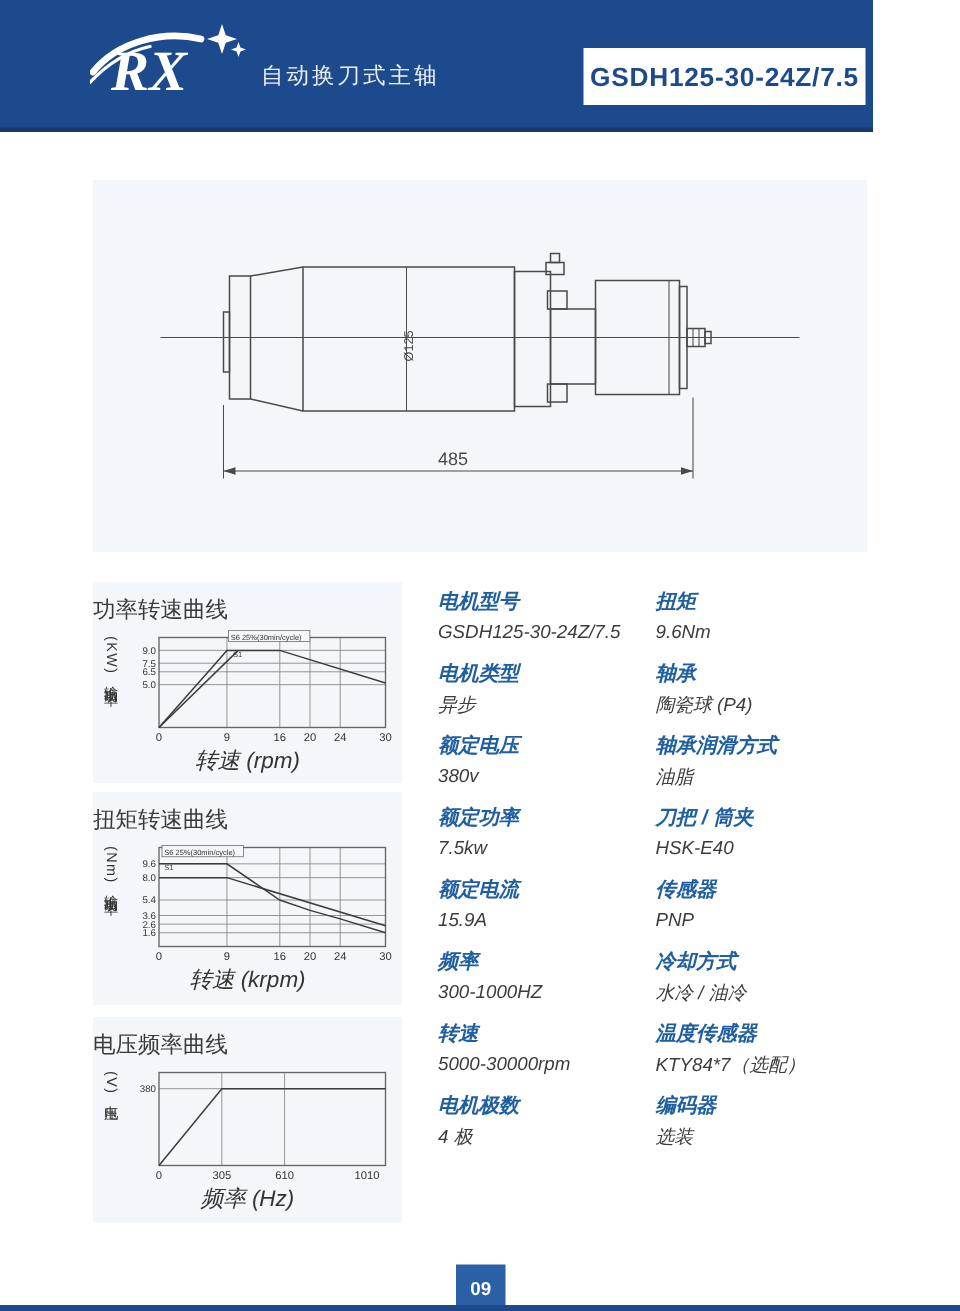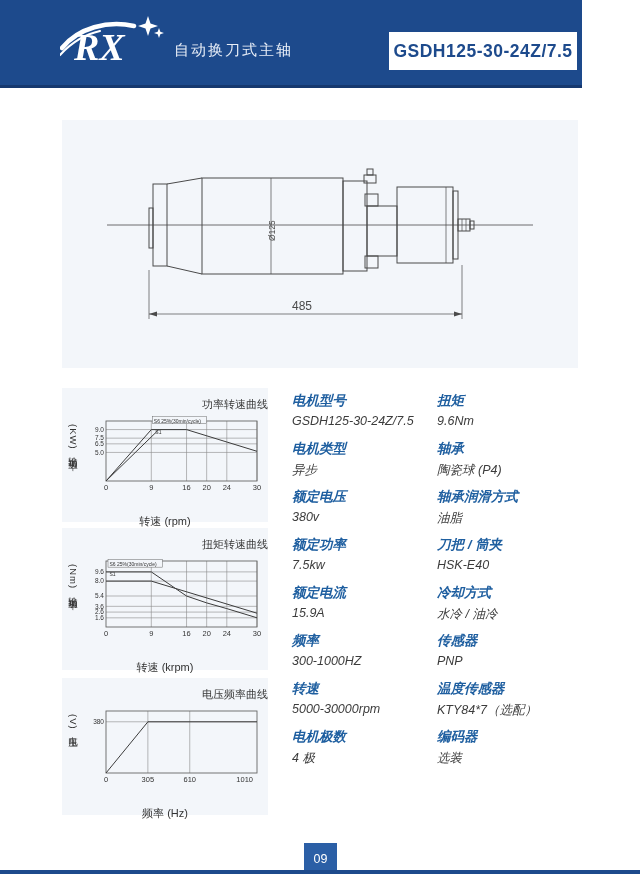--- a/index.html
+++ b/index.html
@@ -14,35 +14,35 @@
   .model-box{position:absolute;left:389px;top:32px;width:188px;height:38px;background:#ffffff;
              display:flex;align-items:center;justify-content:center;color:#1d4a8c;
              font-weight:bold;font-size:17.5px;letter-spacing:.5px;}
   
   .drawing-card{position:absolute;left:62px;top:120px;width:516px;height:248px;background:#f3f6fa;}
   
   .chart-card{position:absolute;left:62px;width:206px;background:#f3f6fa;}
   .chart-card.c1{top:388px;height:134px;}
   .chart-card.c2{top:528px;height:142px;}
   .chart-card.c3{top:678px;height:137px;}
-  .chart-title{text-align:right;padding-top:9px;font-size:11px;color:#3a3a3a;}
+  .chart-title{text-align:left;padding-top:9px;font-size:15px;color:#3a3a3a;}
   .chart-svg{display:block;margin:4px 0 0 22px;}
   .ylabel{position:absolute;left:6px;top:36px;writing-mode:vertical-rl;text-orientation:mixed;
           font-size:9.5px;color:#333;letter-spacing:1px;line-height:11px;}
-  .xlabel{text-align:center;font-size:11px;color:#333;margin-top:20px;}
+  .xlabel{text-align:center;font-size:15px;color:#333;margin-top:0;font-style:italic;}
   
   .spec-col{position:absolute;top:392px;width:145px;}
   .spec-col.left{left:292px;}
   .spec-col.right{left:437px;}
   .spec-item{height:48px;font-style:italic;}
   .spec-label{font-size:13.5px;font-weight:bold;color:#1f5fa0;}
   .spec-value{font-size:12.5px;color:#3c3c3c;margin-top:4px;}
   
   .page-badge{position:absolute;left:304px;top:843px;width:33px;height:31px;background:#2b5fa6;
-              color:#ffffff;font-size:12.5px;display:flex;align-items:center;justify-content:center;}
+              color:#ffffff;font-size:12.5px;display:flex;align-items:center;justify-content:center;font-weight:bold;}
   .bottom-strip{position:absolute;left:0;bottom:0;width:640px;height:4px;background:#1d4a8c;}
 </style>
 </head>
 <body>
 
 <div class="page">
 
   <div class="header">
     <div class="logo-wrap">
       <svg class="logo-svg" width="104" height="52" viewBox="0 0 104 52">
@@ -235,28 +235,28 @@
     </div>
     <div class="spec-item">
       <div class="spec-label">轴承润滑方式</div>
       <div class="spec-value">油脂</div>
     </div>
     <div class="spec-item">
       <div class="spec-label">刀把 / 筒夹</div>
       <div class="spec-value">HSK-E40</div>
     </div>
     <div class="spec-item">
+      <div class="spec-label">传感器</div>
+      <div class="spec-value">PNP</div>
+    </div>
+    <div class="spec-item">
       <div class="spec-label">冷却方式</div>
       <div class="spec-value">水冷 / 油冷</div>
     </div>
     <div class="spec-item">
-      <div class="spec-label">传感器</div>
-      <div class="spec-value">PNP</div>
-    </div>
-    <div class="spec-item">
       <div class="spec-label">温度传感器</div>
       <div class="spec-value">KTY84*7（选配）</div>
     </div>
     <div class="spec-item">
       <div class="spec-label">编码器</div>
       <div class="spec-value">选装</div>
     </div>
   </div>
 
   <div class="page-badge">09</div>

